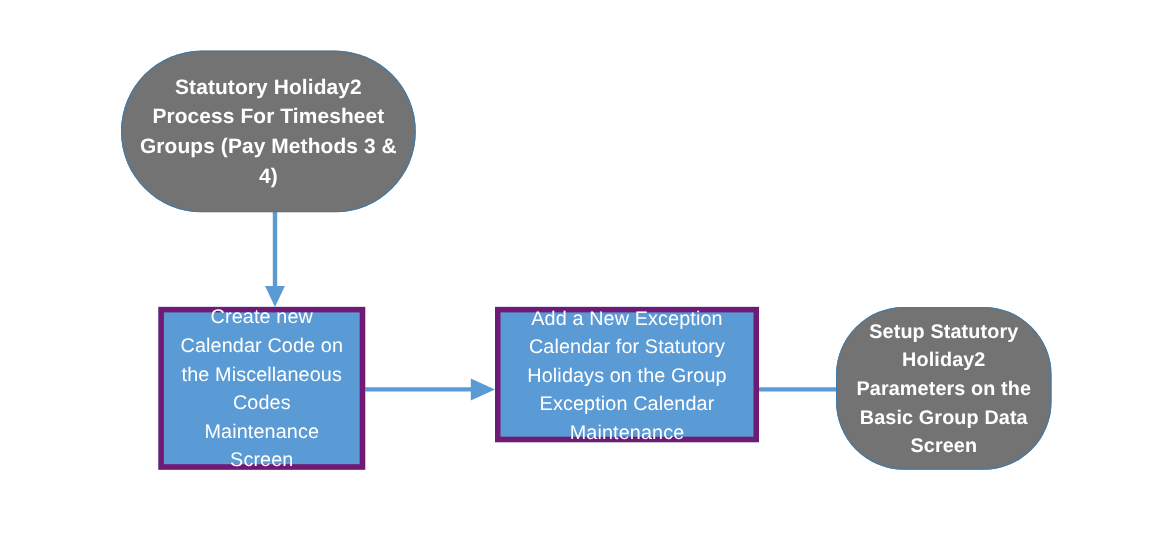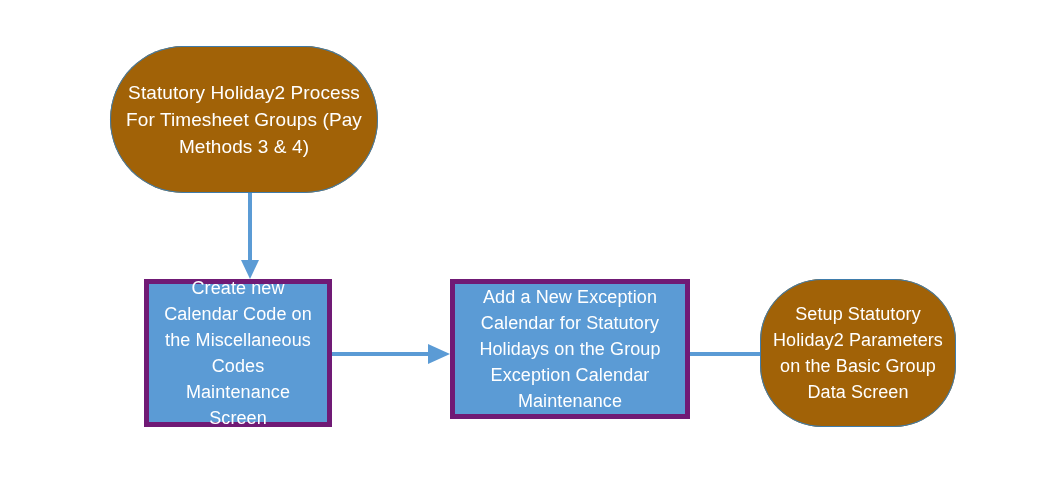--- a/index.html
+++ b/index.html
@@ -26,23 +26,24 @@
     text-align: center;
     color: #ffffff;
     background: #5b9bd5;
     font-size: 19px;
     line-height: 26px;
     padding: 4px 10px;
     white-space: pre-line;
     letter-spacing: 0.1px;
   }
   .node.terminator {
-    background: #a16207;
+    background: #737373;
     border-radius: 70px / 70px;
     box-shadow: inset 0 0 0 1px #3f7cab;
+    font-weight: bold;
   }
   .node.process {
     background: #5b9bd5;
     border: 5px solid #701a75;
   }
 
   
   #node-start {
     left: 110px;
     top: 46px;
@@ -61,21 +62,21 @@
     height: 148px;
     font-size: 18px;
     line-height: 26px;
   }
 
   
   #node-step2 {
     left: 450px;
     top: 279px;
     width: 240px;
-    height: 140px;
+    height: 123px;
     font-size: 18px;
     line-height: 26px;
   }
 
   
   #node-end {
     left: 760px;
     top: 279px;
     width: 196px;
     height: 148px;

